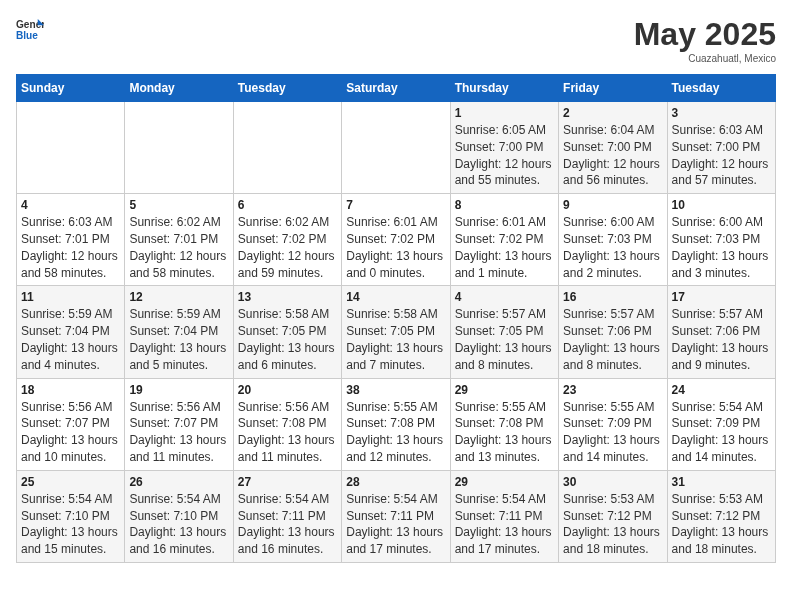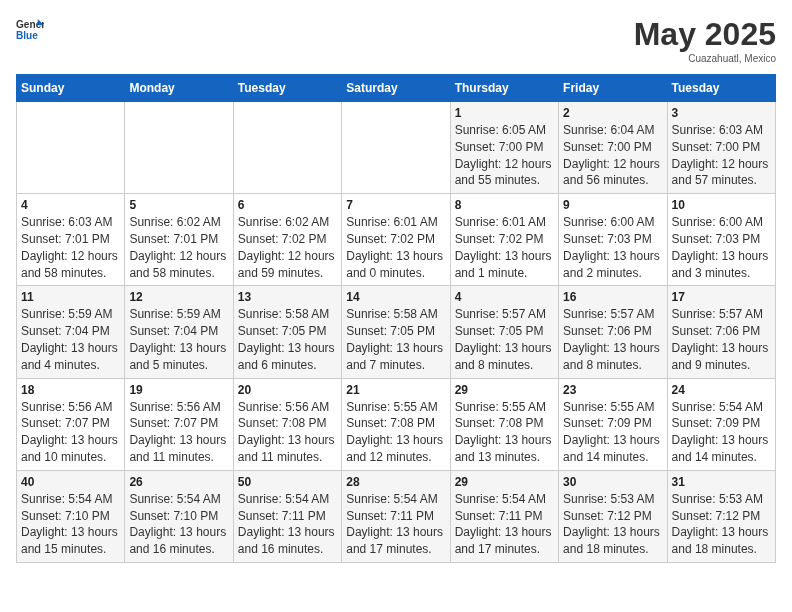--- a/index.html
+++ b/index.html
@@ -194,47 +194,47 @@
         </td>
         <td>
           <div class="day-number">19</div>
           <div class="day-detail">Sunrise: 5:56 AM<br>Sunset: 7:07 PM<br>Daylight: 13 hours<br>and 11 minutes.</div>
         </td>
         <td>
           <div class="day-number">20</div>
           <div class="day-detail">Sunrise: 5:56 AM<br>Sunset: 7:08 PM<br>Daylight: 13 hours<br>and 11 minutes.</div>
         </td>
         <td>
-          <div class="day-number">21</div>
+          <div class="day-number">38</div>
           <div class="day-detail">Sunrise: 5:55 AM<br>Sunset: 7:08 PM<br>Daylight: 13 hours<br>and 12 minutes.</div>
         </td>
         <td>
           <div class="day-number">29</div>
           <div class="day-detail">Sunrise: 5:55 AM<br>Sunset: 7:08 PM<br>Daylight: 13 hours<br>and 13 minutes.</div>
         </td>
         <td>
           <div class="day-number">23</div>
           <div class="day-detail">Sunrise: 5:55 AM<br>Sunset: 7:09 PM<br>Daylight: 13 hours<br>and 14 minutes.</div>
         </td>
         <td>
           <div class="day-number">24</div>
           <div class="day-detail">Sunrise: 5:54 AM<br>Sunset: 7:09 PM<br>Daylight: 13 hours<br>and 14 minutes.</div>
         </td>
       </tr>
       <tr>
         <td>
-          <div class="day-number">40</div>
+          <div class="day-number">25</div>
           <div class="day-detail">Sunrise: 5:54 AM<br>Sunset: 7:10 PM<br>Daylight: 13 hours<br>and 15 minutes.</div>
         </td>
         <td>
           <div class="day-number">26</div>
           <div class="day-detail">Sunrise: 5:54 AM<br>Sunset: 7:10 PM<br>Daylight: 13 hours<br>and 16 minutes.</div>
         </td>
         <td>
-          <div class="day-number">50</div>
+          <div class="day-number">27</div>
           <div class="day-detail">Sunrise: 5:54 AM<br>Sunset: 7:11 PM<br>Daylight: 13 hours<br>and 16 minutes.</div>
         </td>
         <td>
           <div class="day-number">28</div>
           <div class="day-detail">Sunrise: 5:54 AM<br>Sunset: 7:11 PM<br>Daylight: 13 hours<br>and 17 minutes.</div>
         </td>
         <td>
           <div class="day-number">29</div>
           <div class="day-detail">Sunrise: 5:54 AM<br>Sunset: 7:11 PM<br>Daylight: 13 hours<br>and 17 minutes.</div>
         </td>

